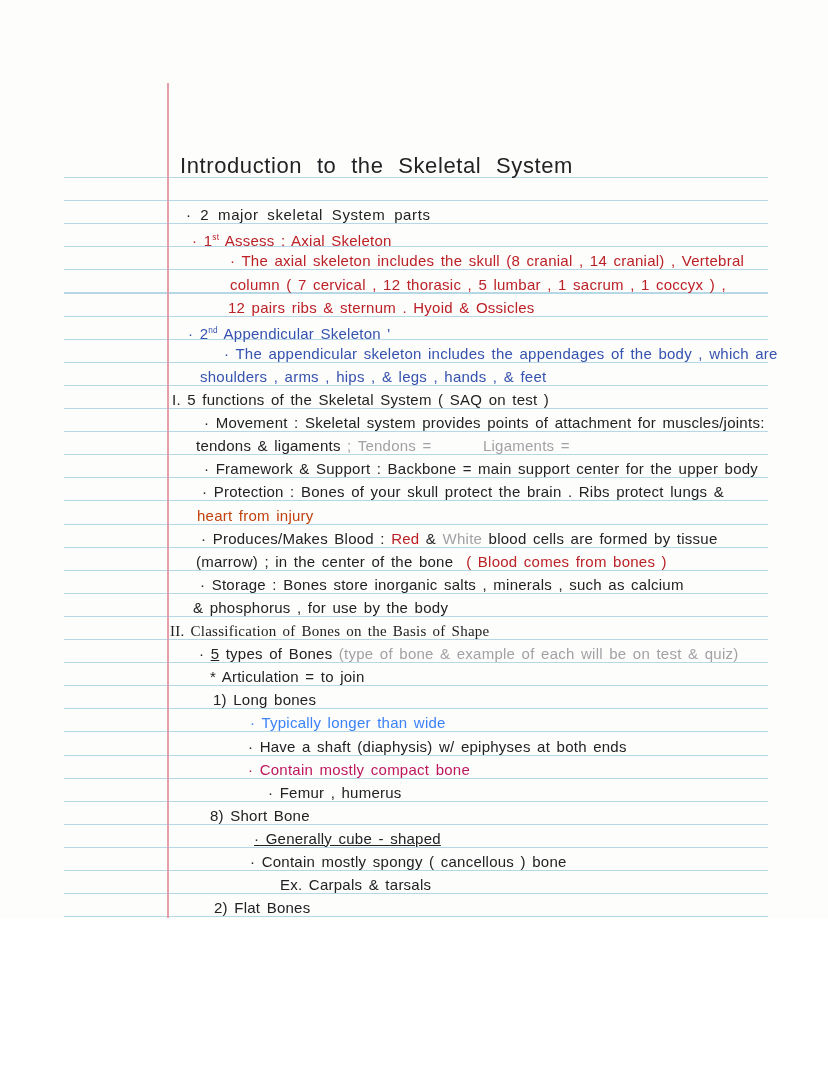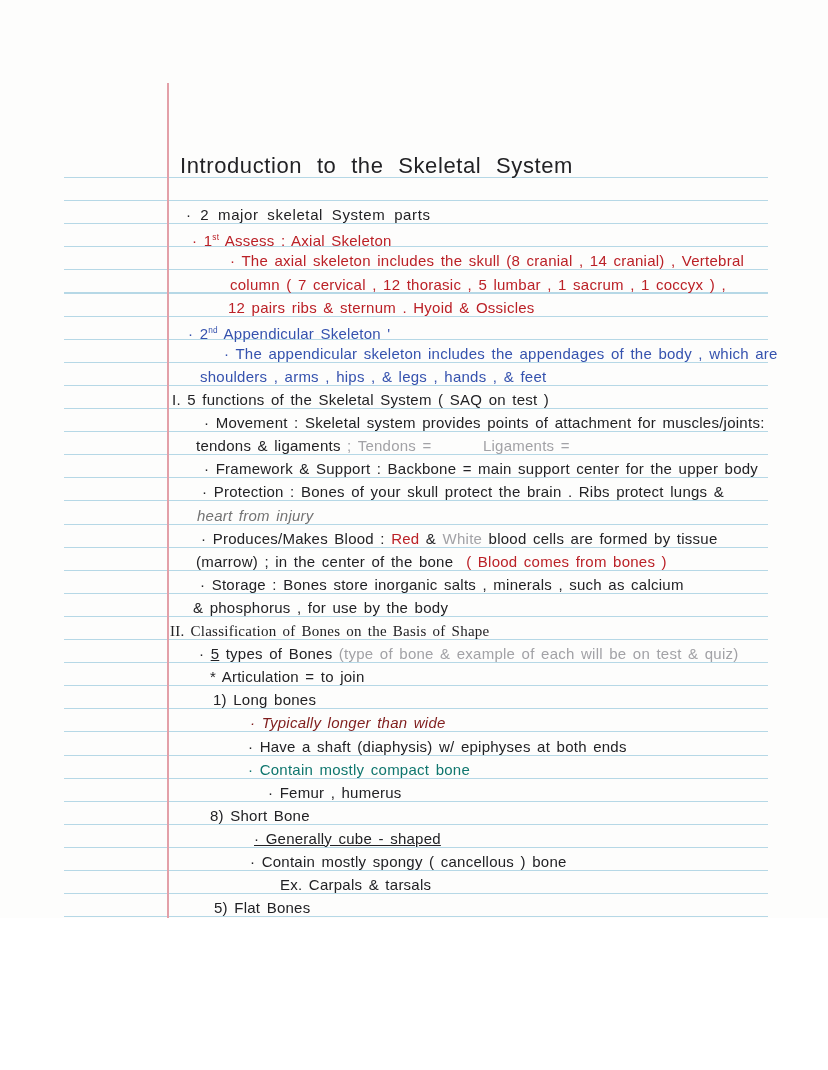--- a/index.html
+++ b/index.html
@@ -43,34 +43,34 @@
       <div class="line size-body" style="left: 230px; top: 274.5px;"><span class="" style="color: rgb(187, 33, 39);">column ( 7 cervical , 12 thorasic , 5 lumbar , 1 sacrum , 1 coccyx ) ,</span></div>
       <div class="line size-body" style="left: 228px; top: 297.6px;"><span class="" style="color: rgb(187, 33, 39);">12 pairs ribs &amp; sternum . Hyoid &amp; Ossicles</span></div>
       <div class="line size-body" style="left: 188px; top: 320.7px;"><span class="" style="color: rgb(53, 82, 174);">· 2</span><span class="seg-sup " style="color: rgb(53, 82, 174);">nd</span><span class="" style="color: rgb(53, 82, 174);"> Appendicular Skeleton '</span></div>
       <div class="line size-body" style="left: 224px; top: 343.8px;"><span class="" style="color: rgb(53, 82, 174);">· The appendicular skeleton includes the appendages of the body , which are</span></div>
       <div class="line size-body" style="left: 200px; top: 366.9px;"><span class="" style="color: rgb(53, 82, 174);">shoulders , arms , hips , &amp; legs , hands , &amp; feet</span></div>
       <div class="line size-body" style="left: 172px; top: 390px;"><span class="" style="color: rgb(34, 34, 37);">I. 5 functions of the Skeletal System ( SAQ on test )</span></div>
       <div class="line size-body" style="left: 204px; top: 413.1px;"><span class="" style="color: rgb(34, 34, 37);">· Movement : Skeletal system provides points of attachment for muscles/joints:</span></div>
       <div class="line size-body" style="left: 196px; top: 436.2px;"><span class="" style="color: rgb(34, 34, 37);">tendons &amp; ligaments </span><span class="" style="color: rgb(162, 162, 166);">; Tendons =        Ligaments =</span></div>
       <div class="line size-body" style="left: 204px; top: 459.3px;"><span class="" style="color: rgb(34, 34, 37);">· Framework &amp; Support : Backbone = main support center for the upper body</span></div>
       <div class="line size-body" style="left: 202px; top: 482.4px;"><span class="" style="color: rgb(34, 34, 37);">· Protection : Bones of your skull protect the brain . Ribs protect lungs &amp;</span></div>
-      <div class="line size-body" style="left: 197px; top: 505.5px;"><span class="" style="color: #737373; font-style: italic;">heart from injury</span></div>
+      <div class="line size-body" style="left: 197px; top: 505.5px;"><span class="" style="color: #c2410c;">heart from injury</span></div>
       <div class="line size-body" style="left: 201px; top: 528.6px;"><span class="" style="color: rgb(34, 34, 37);">· Produces/Makes Blood : </span><span class="" style="color: rgb(187, 33, 39);">Red</span><span class="" style="color: rgb(34, 34, 37);"> &amp; </span><span class="" style="color: rgb(162, 162, 166);">White</span><span class="" style="color: rgb(34, 34, 37);"> blood cells are formed by tissue</span></div>
       <div class="line size-body" style="left: 196px; top: 551.7px;"><span class="" style="color: rgb(34, 34, 37);">(marrow) ; in the center of the bone  </span><span class="" style="color: rgb(187, 33, 39);">( Blood comes from bones )</span></div>
       <div class="line size-body" style="left: 200px; top: 574.8px;"><span class="" style="color: rgb(34, 34, 37);">· Storage : Bones store inorganic salts , minerals , such as calcium</span></div>
       <div class="line size-body" style="left: 193px; top: 597.9px;"><span class="" style="color: rgb(34, 34, 37);">&amp; phosphorus , for use by the body</span></div>
       <div class="line size-body" style="left: 170px; top: 621px;"><span class="" style="color: rgb(34, 34, 37); font-family: Liberation Serif, serif;">II. Classification of Bones on the Basis of Shape</span></div>
       <div class="line size-body" style="left: 199px; top: 644.1px;"><span class="" style="color: rgb(34, 34, 37);">· </span><span class="seg-u " style="color: rgb(34, 34, 37);">5</span><span class="" style="color: rgb(34, 34, 37);"> types of Bones </span><span class="" style="color: rgb(162, 162, 166);">(type of bone &amp; example of each will be on test &amp; quiz)</span></div>
       <div class="line size-body" style="left: 210px; top: 667.2px;"><span class="" style="color: rgb(34, 34, 37);">* Articulation = to join</span></div>
       <div class="line size-body" style="left: 213px; top: 690.3px;"><span class="" style="color: rgb(34, 34, 37);">1) Long bones</span></div>
-      <div class="line size-body" style="left: 250px; top: 713.4px;"><span class="" style="color: #7f1d1d; font-style: italic;">· Typically longer than wide</span></div>
+      <div class="line size-body" style="left: 250px; top: 713.4px;"><span class="" style="color: #3b82f6;">· Typically longer than wide</span></div>
       <div class="line size-body" style="left: 248px; top: 736.5px;"><span class="" style="color: rgb(34, 34, 37);">· Have a shaft (diaphysis) w/ epiphyses at both ends</span></div>
-      <div class="line size-body" style="left: 248px; top: 759.6px;"><span class="" style="color: #0f766e;">· Contain mostly compact bone</span></div>
+      <div class="line size-body" style="left: 248px; top: 759.6px;"><span class="" style="color: #be185d;">· Contain mostly compact bone</span></div>
       <div class="line size-body" style="left: 268px; top: 782.7px;"><span class="" style="color: rgb(34, 34, 37);">· Femur , humerus</span></div>
       <div class="line size-body" style="left: 210px; top: 805.8px;"><span class="" style="color: rgb(34, 34, 37);">8) Short Bone</span></div>
       <div class="line size-body" style="left: 254px; top: 828.9px;"><span class="" style="color: rgb(34, 34, 37); text-decoration: underline;">· Generally cube - shaped</span></div>
       <div class="line size-body" style="left: 250px; top: 852px;"><span class="" style="color: rgb(34, 34, 37);">· Contain mostly spongy ( cancellous ) bone</span></div>
       <div class="line size-body" style="left: 280px; top: 875.1px;"><span class="" style="color: rgb(34, 34, 37);">Ex. Carpals &amp; tarsals</span></div>
-      <div class="line size-body" style="left: 214px; top: 898.2px;"><span class="" style="color: rgb(34, 34, 37);">5) Flat Bones</span></div>
+      <div class="line size-body" style="left: 214px; top: 898.2px;"><span class="" style="color: rgb(34, 34, 37);">2) Flat Bones</span></div>
       <div class="line size-body" style="left: 244px; top: 921.3px;"><span class="" style="color: rgb(34, 34, 37);">· Thin &amp; Flattened</span></div>
       <div class="line size-body" style="left: 242px; top: 944.4px;"><span class="" style="color: rgb(34, 34, 37);">· Usually curved</span></div>
     </div>
 </div>
 
 </body></html>

